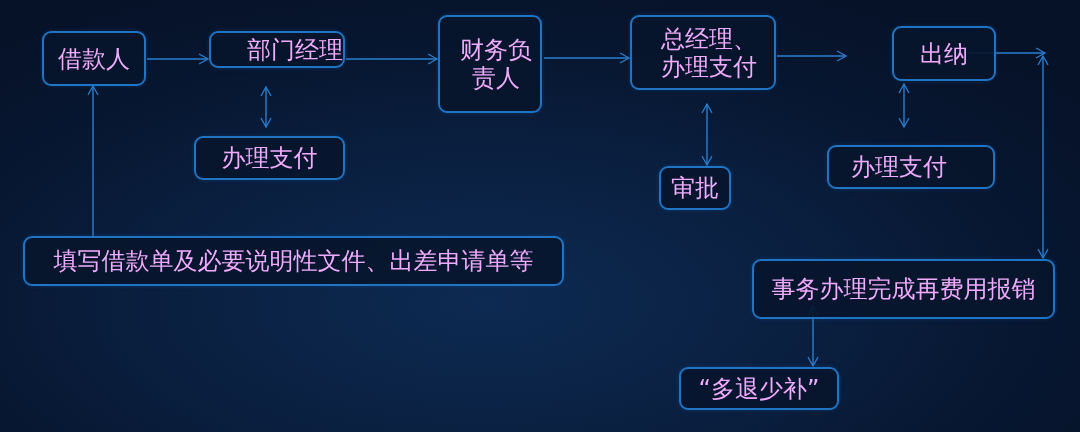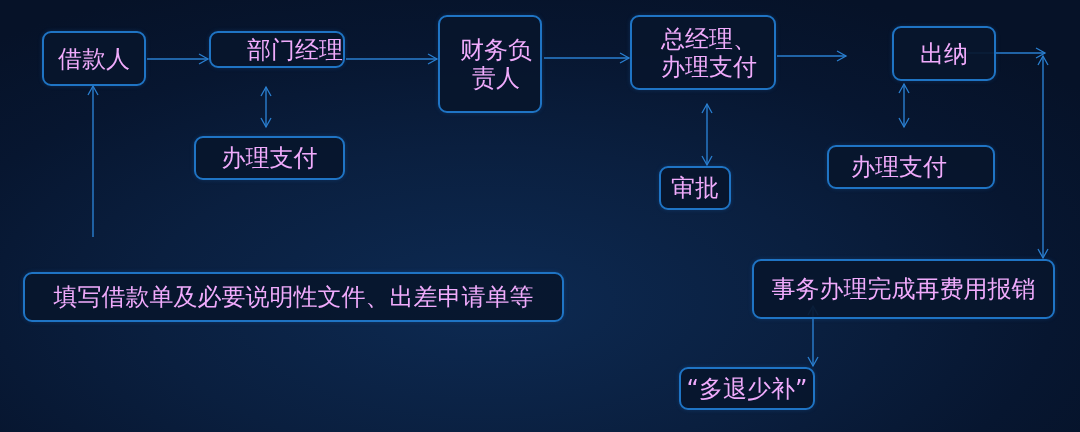--- a/index.html
+++ b/index.html
@@ -91,25 +91,25 @@
   </div>
 
   <div class="node" style="left:846px; top:26px; width:104px; height:55px;margin-left:46px;">
     <span>出纳</span>
   </div>
 
   <div class="node left" style="left:827px; top:145px; width:168px; height:44px; padding-left:22px;text-align:center;">
     <span>办理支付</span>
   </div>
 
-  <div class="node" style="left:23px; top:236px; width:541px; height:50px;margin-top:36px;">
+  <div class="node" style="left:23px; top:236px; width:541px; height:50px;">
     <span>填写借款单及必要说明性文件、出差申请单等</span>
   </div>
 
   <div class="node" style="left:752px; top:259px; width:303px; height:60px;">
     <span>事务办理完成再费用报销</span>
   </div>
 
-  <div class="node" style="left:679px; top:367px; width:136px; height:43px;">
+  <div class="node" style="left:679px; top:367px; width:160px; height:43px;">
     <span>“多退少补”</span>
   </div>
 
 </div>
 
 </body></html>

